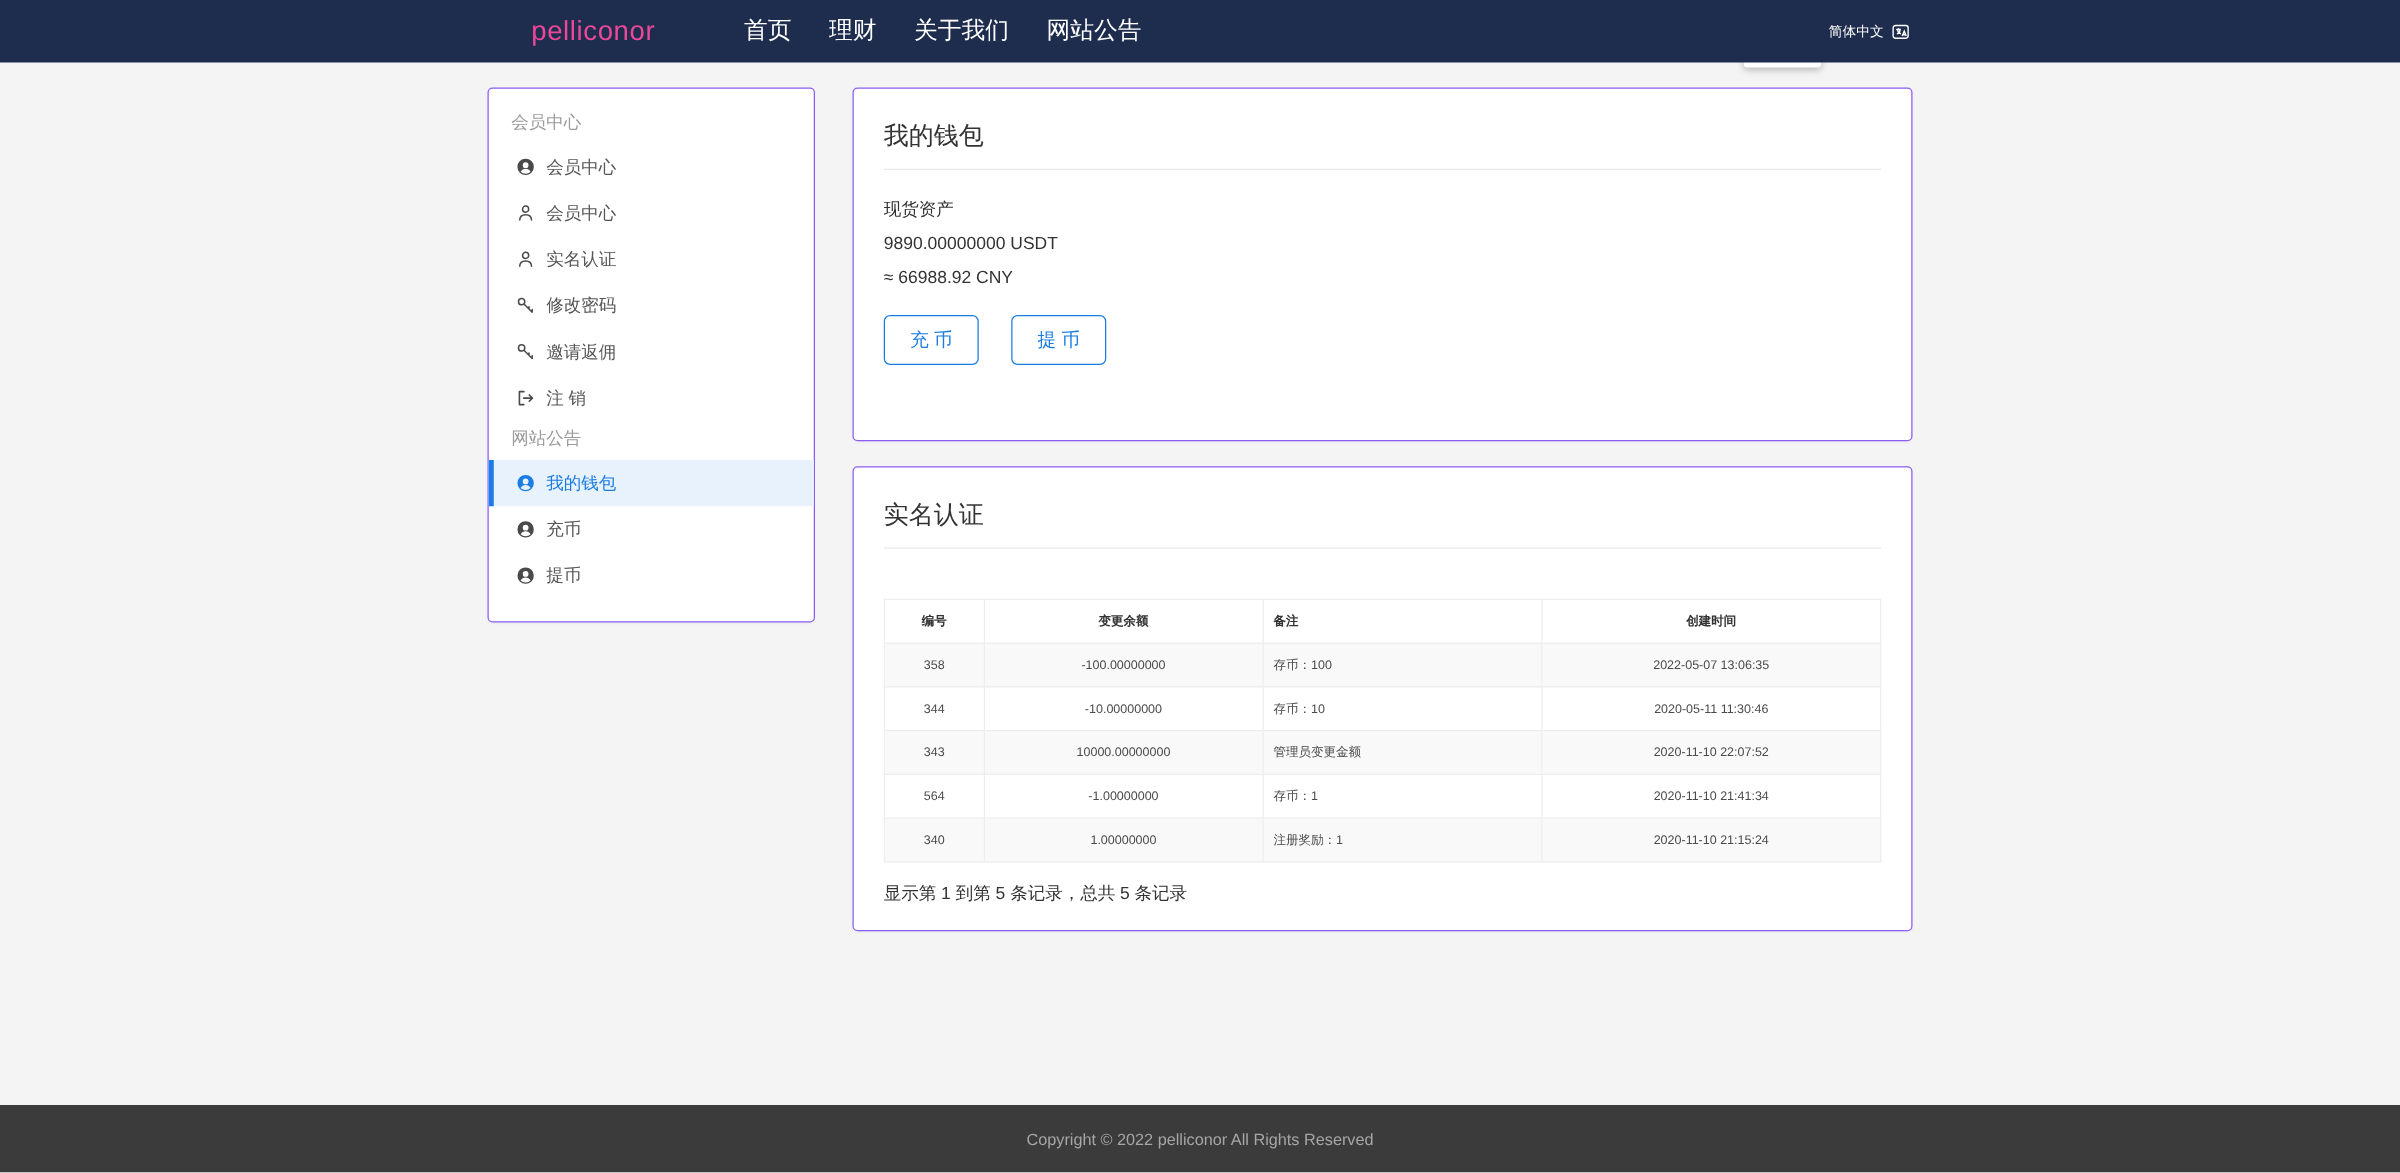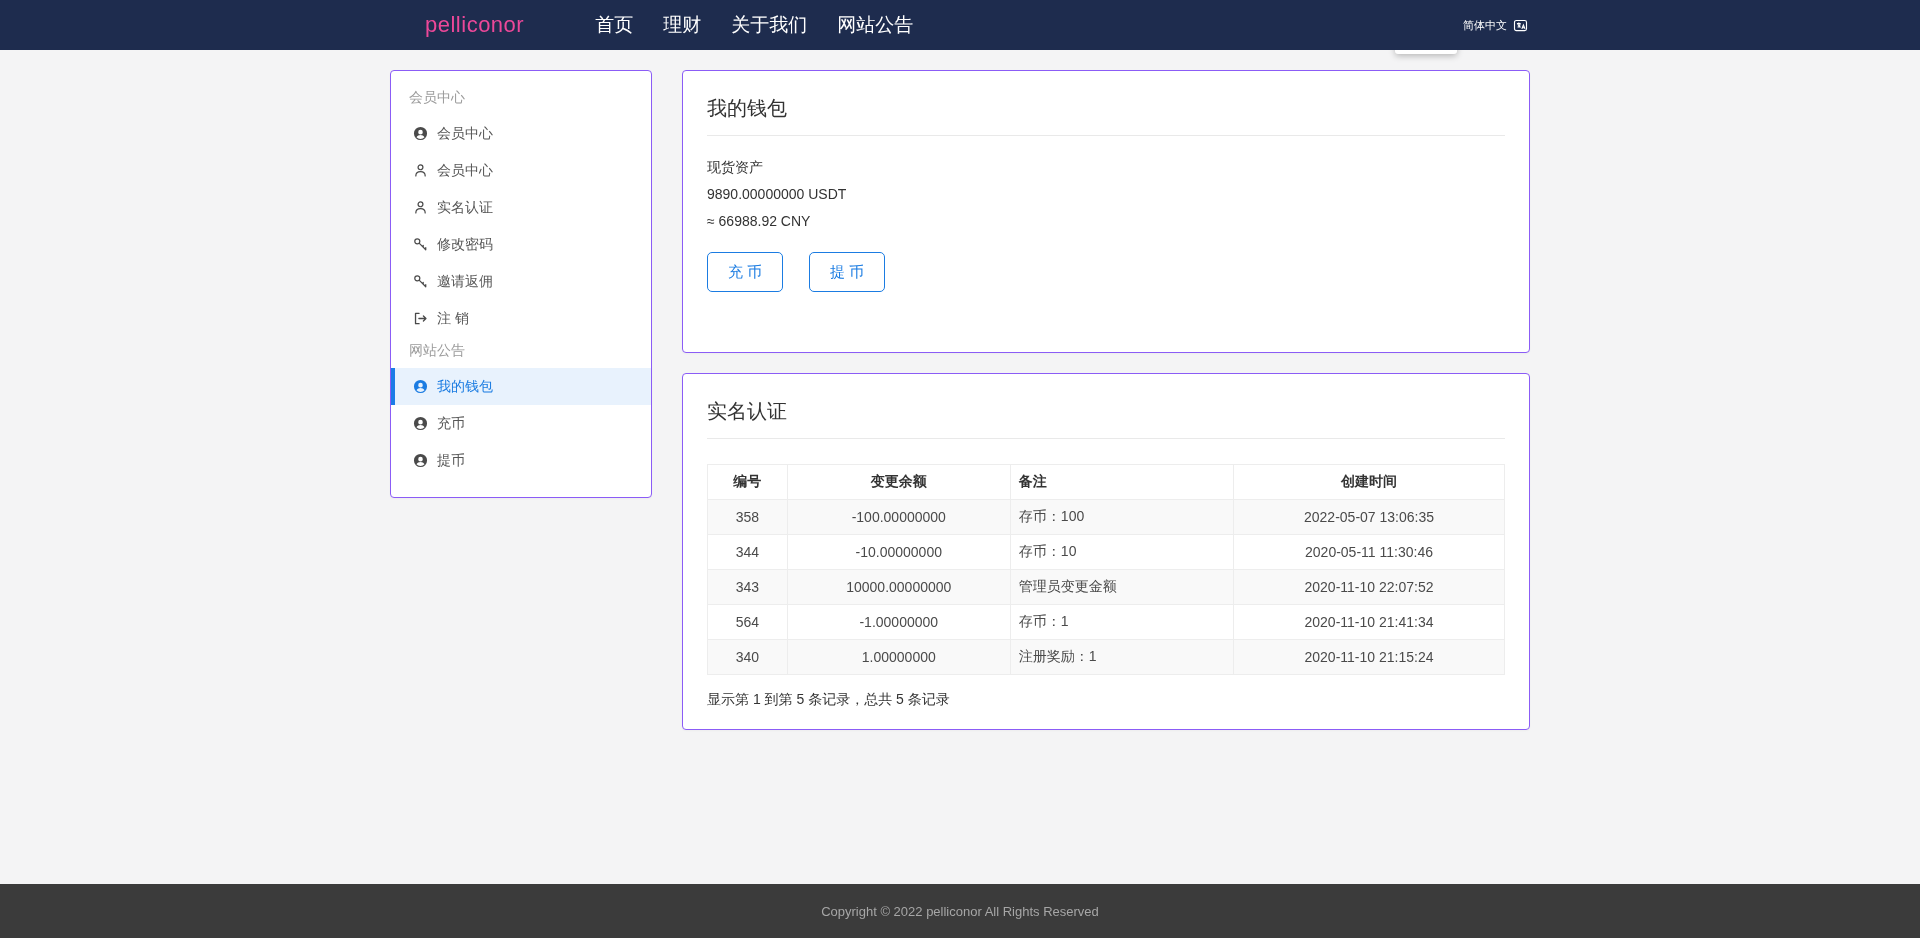--- a/index.html
+++ b/index.html
@@ -140,23 +140,23 @@
     border: 1px solid #1b7ce2;
     border-radius: 5px;
     color: #1b7ce2;
     font-size: 15px;
     font-family: inherit;
     cursor: pointer;
   }
   
   .log-table {
     width: 100%;
-    margin-top: 25px;
+    margin-top: 40px;
     border-collapse: collapse;
-    font-size: 14px;
+    font-size: 10px;
   }
   .log-table th, .log-table td {
     border: 1px solid #ededed;
     height: 35px;
     padding: 0 8px;
     text-align: center;
   }
   .log-table th { color: #333; font-weight: bold; background: #fff; }
   .log-table td { color: #4a4a4a; }
   .log-table th.col-note, .log-table td.col-note { text-align: left; }

